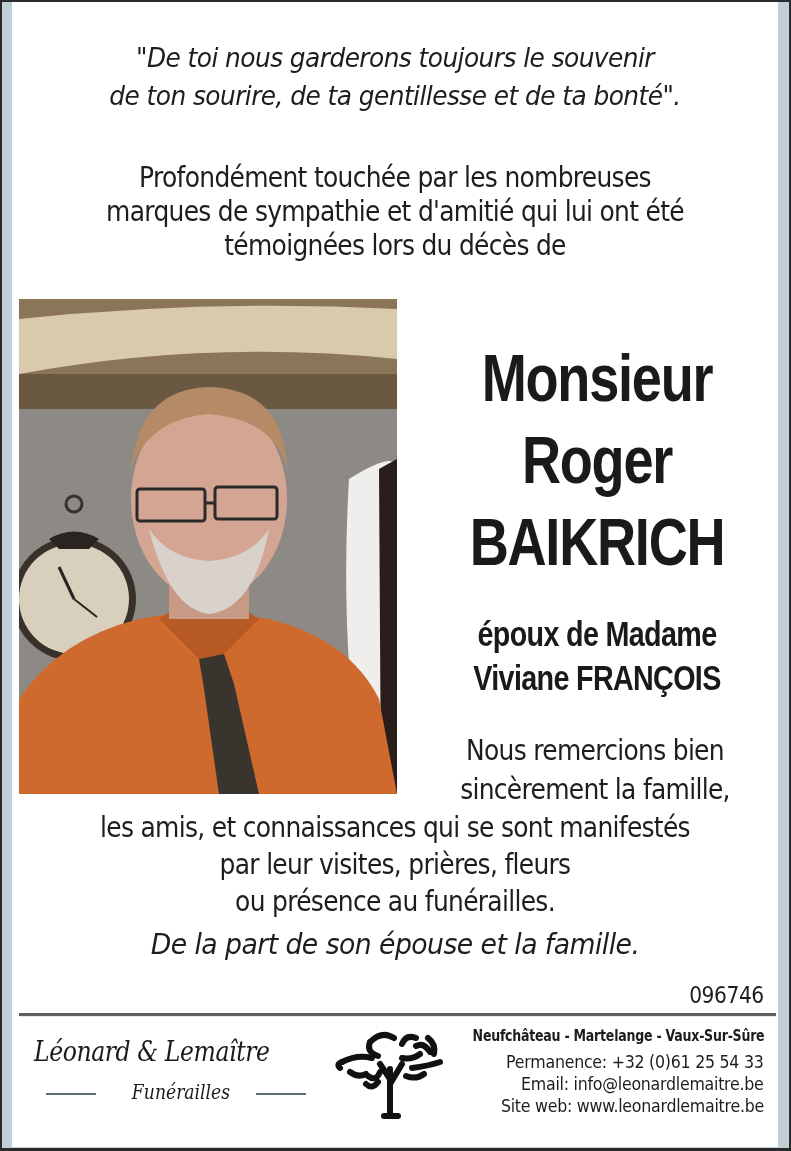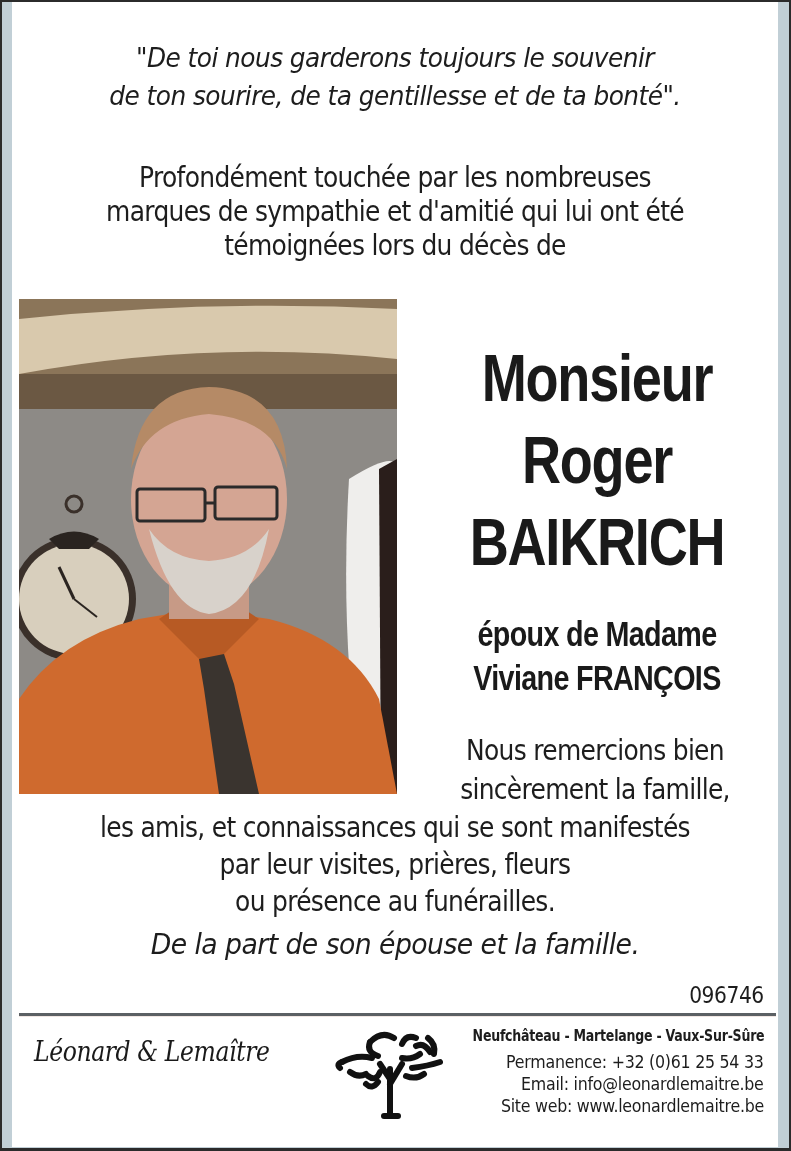--- a/index.html
+++ b/index.html
@@ -100,20 +100,25 @@
   <div class="line para" style="top:882px;">ou présence au funérailles.</div>
 
   <div class="line quote" style="top:925px; font-size:29px;">De la part de son épouse et la famille.</div>
 
   <div class="ref">096746</div>
 
   <div class="divider"></div>
   <div class="divider2"></div>
 
   <div class="logo-name">Léonard &amp; Lemaître</div>
+  <div class="logo-sub">
+    <div class="rule" style="left:0;"></div>
+    <div class="txt">Funérailles</div>
+    <div class="rule" style="left:210px;"></div>
+  </div>
 
   <div class="tree">
     <svg width="120" height="100" viewBox="0 0 120 100" xmlns="http://www.w3.org/2000/svg">
       <g fill="none" stroke="#111" stroke-linecap="round" stroke-width="6">
         <path d="M58 90 L58 45"></path>
         <path d="M58 60 L70 40"></path>
         <path d="M58 55 L48 40"></path>
         <path d="M52 92 L66 92"></path>
         <path d="M38 18 Q50 6 62 14"></path>
         <path d="M38 18 Q34 28 46 32"></path>

